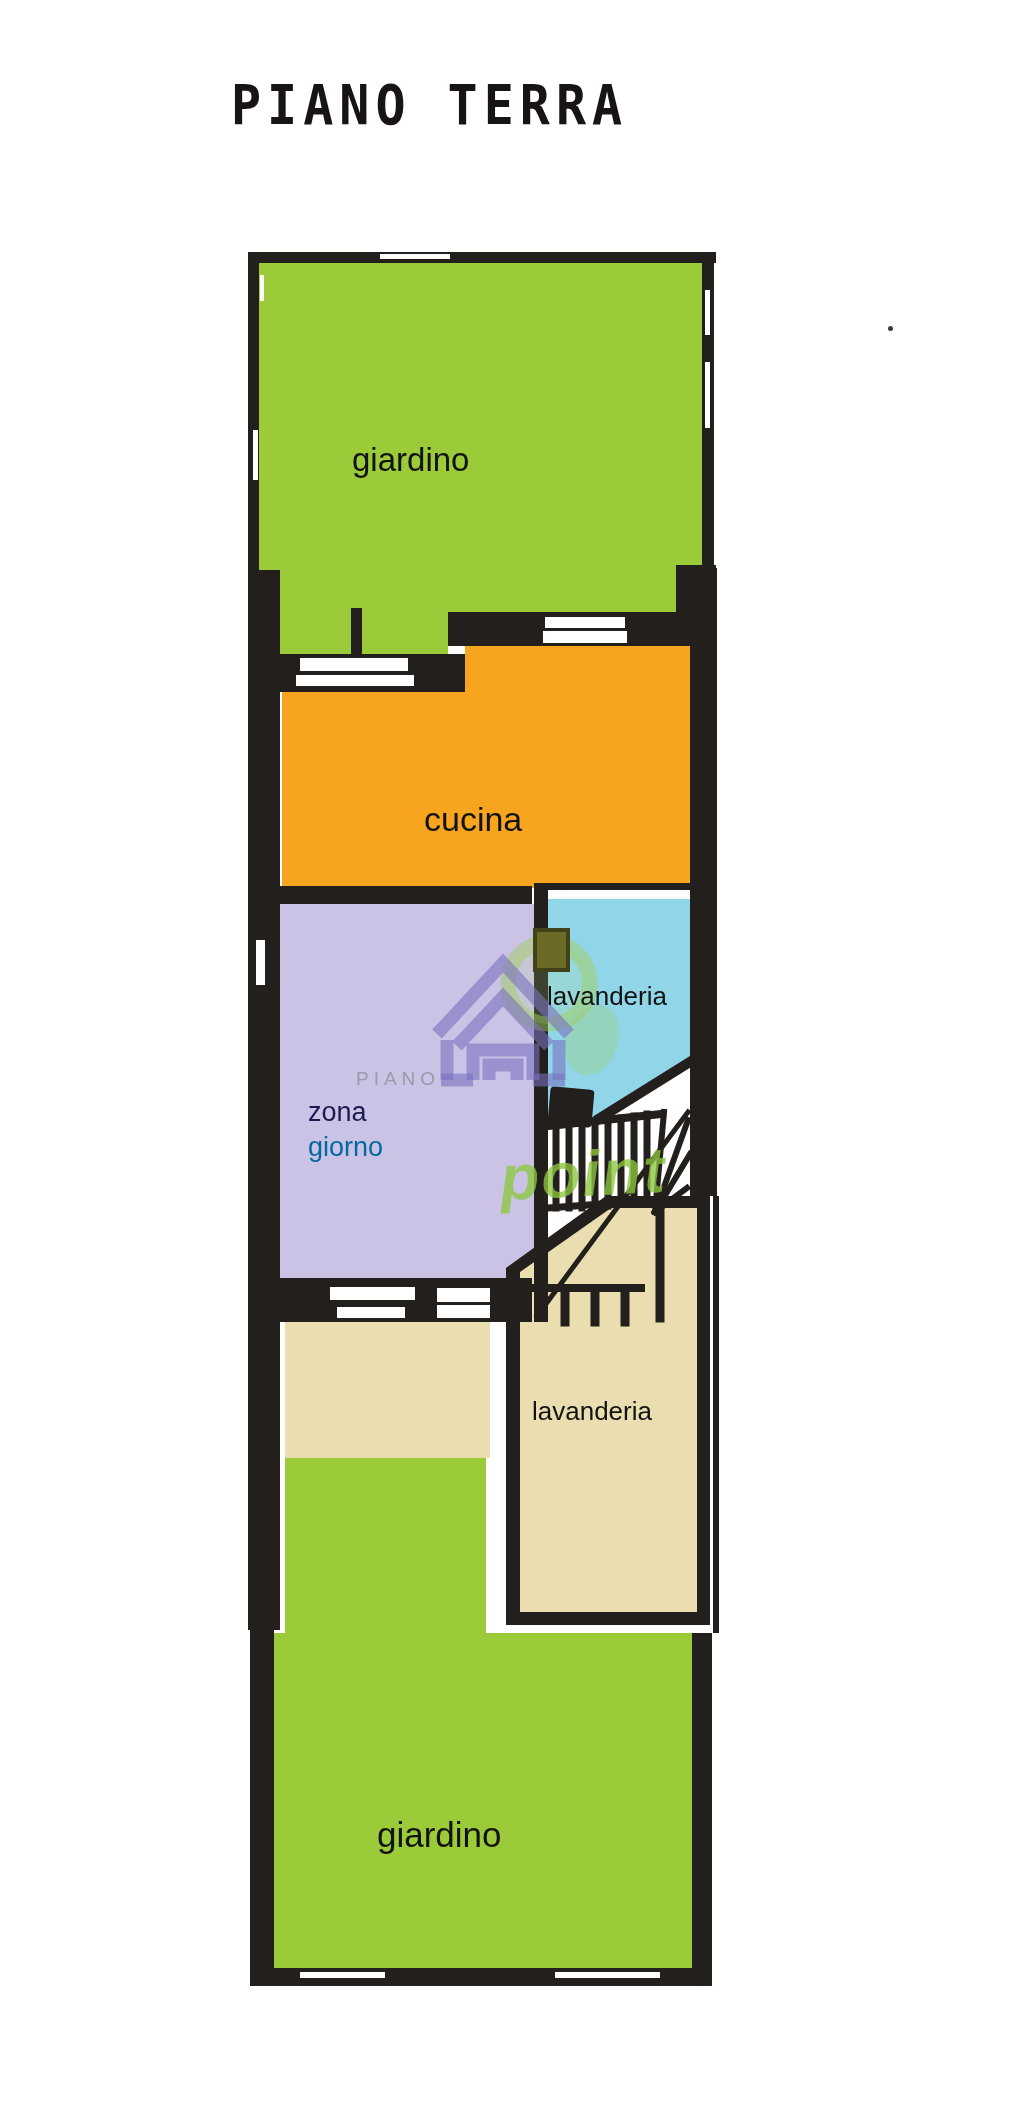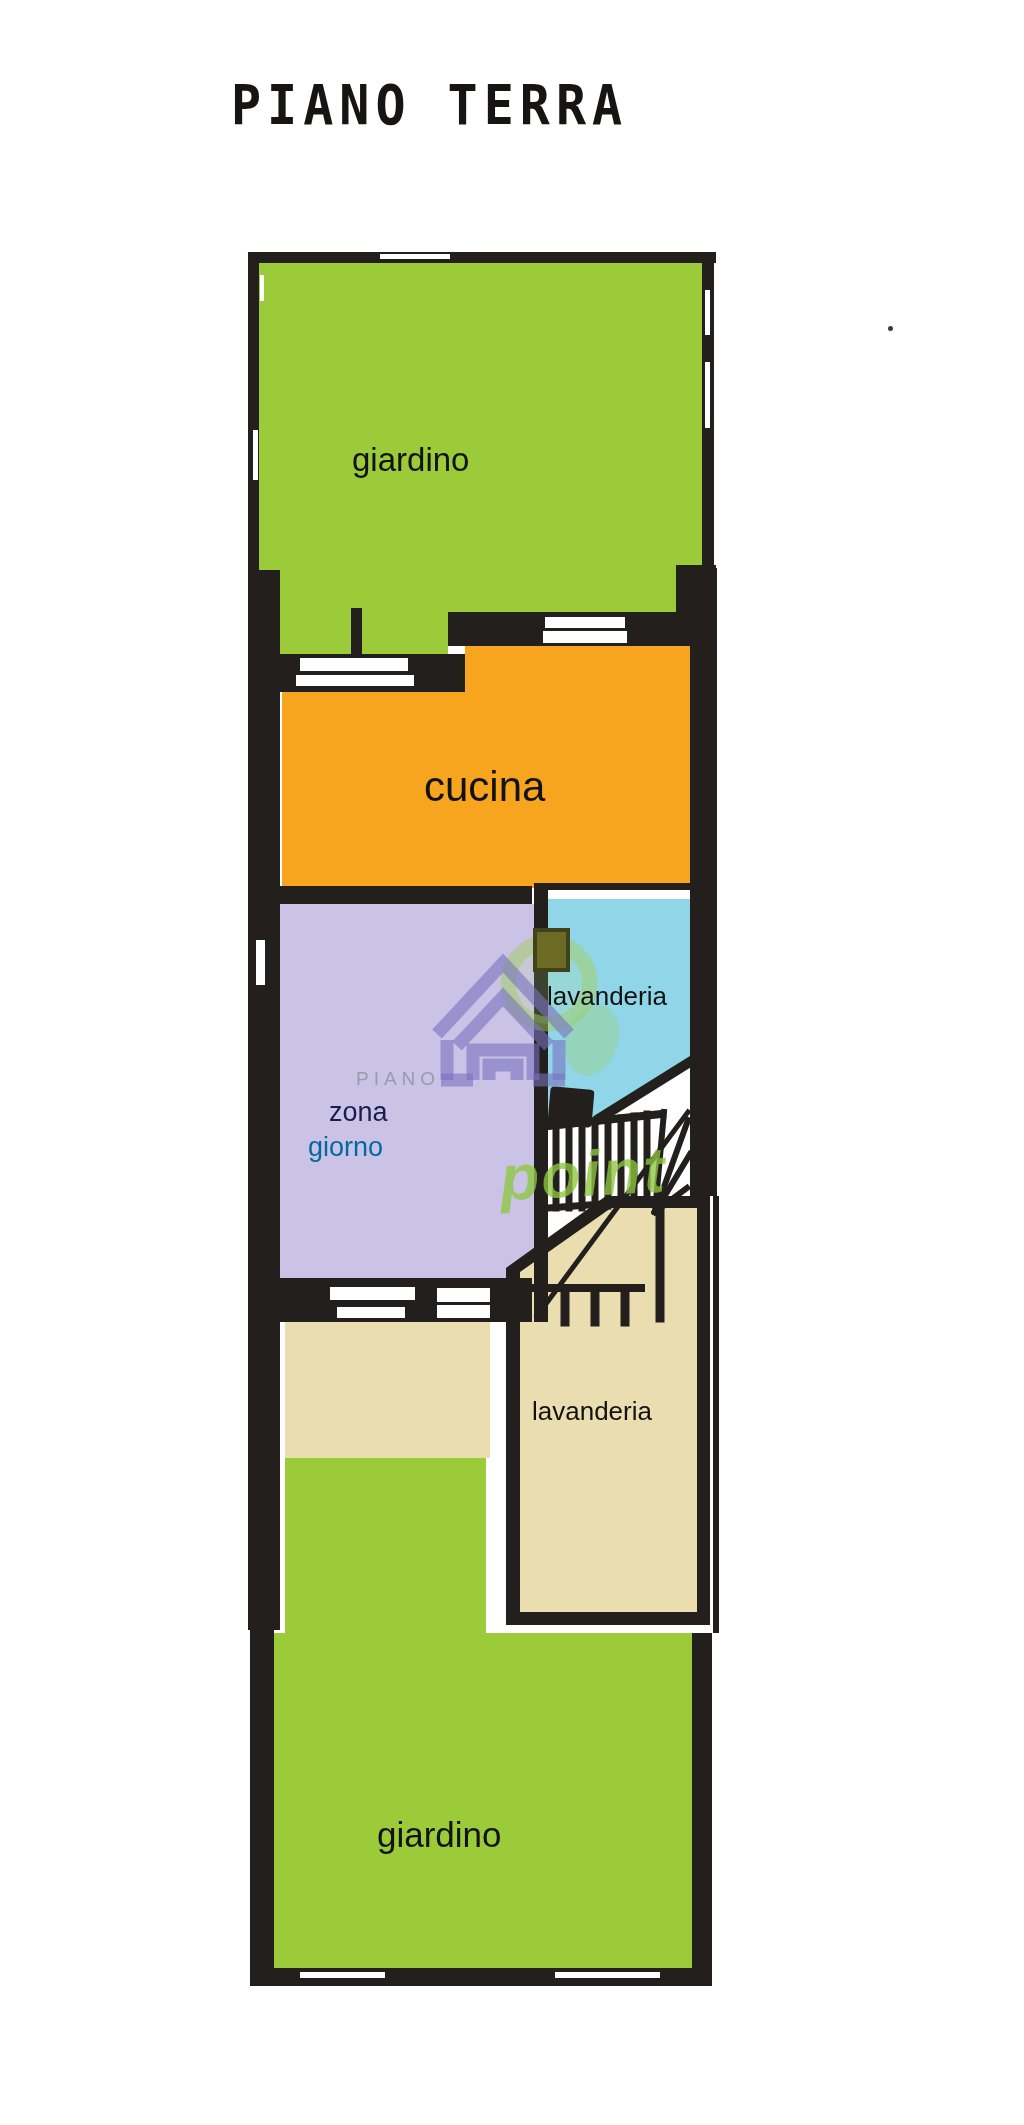--- a/index.html
+++ b/index.html
@@ -12,22 +12,22 @@
     position:absolute; font-weight:400; color:#121212; white-space:nowrap;
     font-family:"Liberation Sans", sans-serif; line-height:1;
   }
   .title {
     position:absolute; left:231px; top:72px; width:420px;
     font-family:"DejaVu Sans Mono", monospace; font-weight:700;
     font-size:50px; letter-spacing:6px; color:#171413;
     transform:scaleY(1.12); transform-origin:top left; white-space:nowrap;
   }
   .lbl-garden-top   { left:352px; top:443px;  font-size:33px; }
-  .lbl-kitchen      { left:424px; top:766px;  font-size:42px; }
-  .lbl-living-1     { left:308px; top:1099px; font-size:27px; color:#1b1b4f;margin-left:21px; }
+  .lbl-kitchen      { left:424px; top:802px;  font-size:34px; }
+  .lbl-living-1     { left:308px; top:1099px; font-size:27px; color:#1b1b4f; }
   .lbl-living-2     { left:308px; top:1134px; font-size:27px; color:#0369a1; }
   .lbl-laundry      { left:547px; top:983px;  font-size:26px; }
   .lbl-garage       { left:532px; top:1398px; font-size:26px; }
   .lbl-garden-bot   { left:377px; top:1817px; font-size:35px; }
   .wm-gruppo {
     position:absolute; left:356px; top:1068px; font-size:19px; font-weight:400;
     letter-spacing:5px; color:rgba(148,154,162,0.95); white-space:nowrap;
   }
   .wm-casa {
     position:absolute; left:420px; top:1086px; font-size:76px; font-weight:800;

